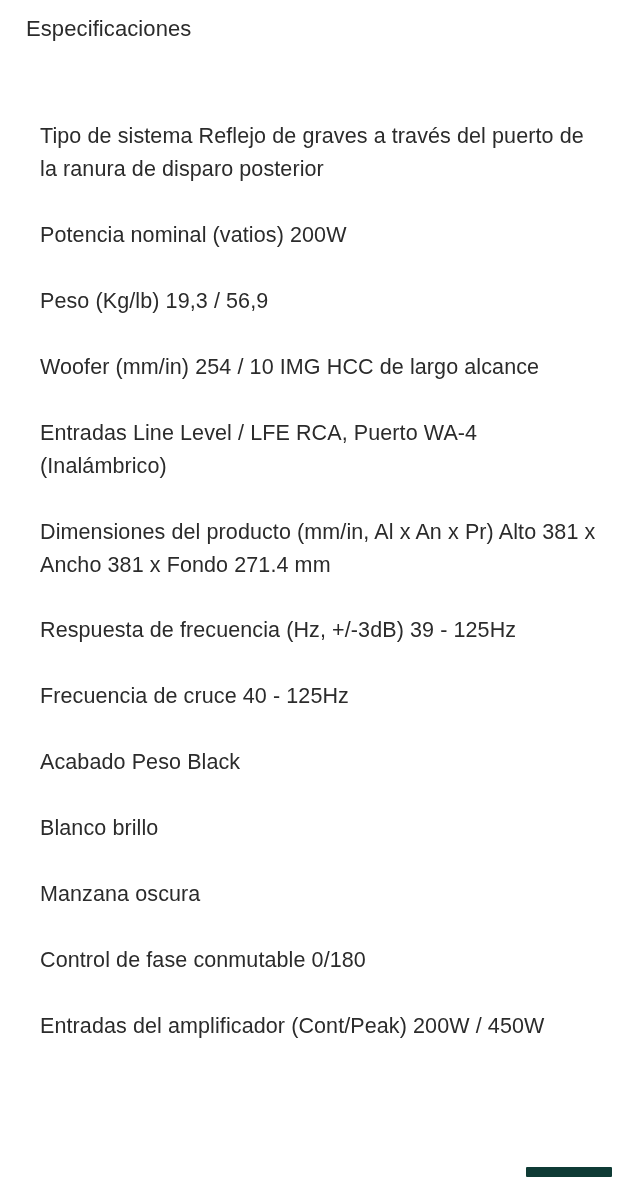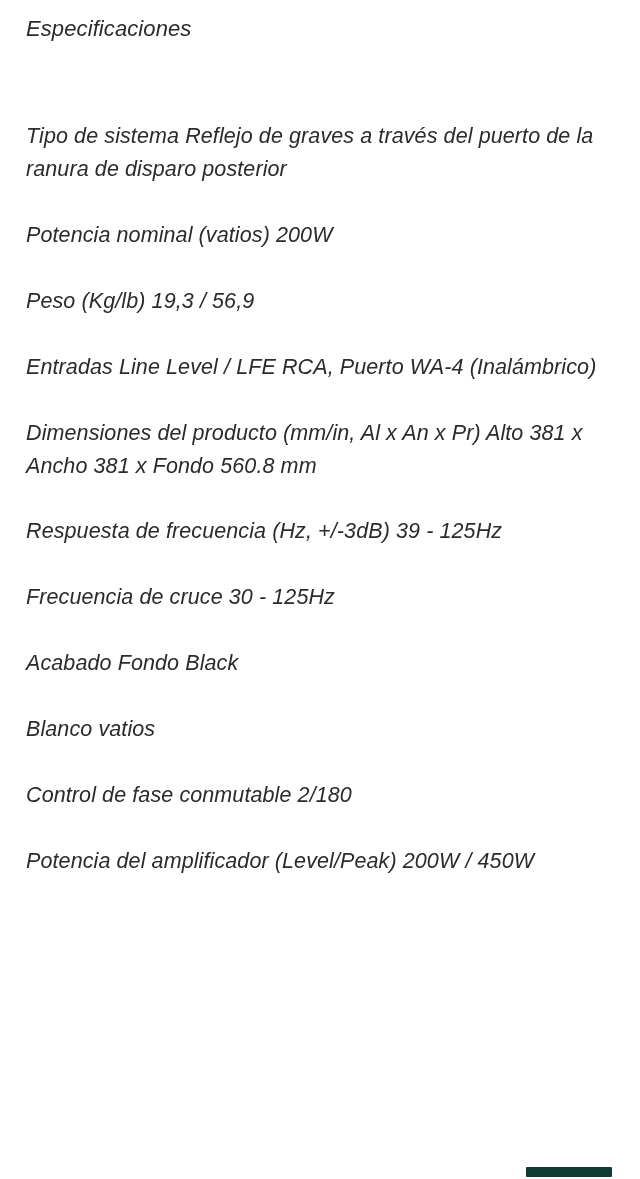--- a/index.html
+++ b/index.html
@@ -15,32 +15,31 @@
     font-family: "Liberation Sans", sans-serif;
     color: #2b2b2b;
     -webkit-font-smoothing: antialiased;
   }
   .page {
     box-sizing: border-box;
     width: 640px;
     height: 1179px;
     padding: 6px 26px 0 26px;
     position: relative;
-    font-style: italic;
   }
   .spec-title {
     font-size: 22px;
     line-height: 30px;
     color: #2b2b2b;
     margin: 8px 0 0 0;
     font-weight: 400;
     letter-spacing: 0.1px;
   }
   .spec-list {
-    margin: 0;
+    margin: 14px;
     padding: 0;
     list-style: none;
   }
   .spec-item {
     font-size: 21.5px;
     line-height: 33px;
     color: #2b2b2b;
     margin: 0 0 33px 0;
     font-weight: 400;
     letter-spacing: 0.1px;
@@ -74,27 +73,29 @@
 <body>
 
 <div class="page">
 
   <h1 class="spec-title">Especificaciones</h1>
 
   <ul class="spec-list">
     <li class="spec-item first-gap">Tipo de sistema Reflejo de graves a través del puerto de la ranura de disparo posterior</li>
     <li class="spec-item">Potencia nominal (vatios) 200W</li>
     <li class="spec-item">Peso (Kg/lb) 19,3 / 56,9</li>
+    <li class="spec-item">Woofer (mm/in) 254 / 10 IMG HCC de largo alcance</li>
     <li class="spec-item">Entradas Line Level / LFE RCA, Puerto WA-4 (Inalámbrico)</li>
-    <li class="spec-item tight">Dimensiones del producto (mm/in, Al x An x Pr) Alto 381 x Ancho 381 x Fondo 560.8 mm</li>
+    <li class="spec-item tight">Dimensiones del producto (mm/in, Al x An x Pr) Alto 381 x Ancho 381 x Fondo 271.4 mm</li>
     <li class="spec-item">Respuesta de frecuencia (Hz, +/-3dB) 39 - 125Hz</li>
-    <li class="spec-item">Frecuencia de cruce 30 - 125Hz</li>
-    <li class="spec-item">Acabado Fondo Black</li>
-    <li class="spec-item">Blanco vatios</li>
-    <li class="spec-item">Control de fase conmutable 2/180</li>
-    <li class="spec-item">Potencia del amplificador (Level/Peak) 200W / 450W</li>
+    <li class="spec-item">Frecuencia de cruce 40 - 125Hz</li>
+    <li class="spec-item">Acabado Peso Black</li>
+    <li class="spec-item">Blanco brillo</li>
+    <li class="spec-item">Manzana oscura</li>
+    <li class="spec-item">Control de fase conmutable 0/180</li>
+    <li class="spec-item">Entradas del amplificador (Cont/Peak) 200W / 450W</li>
   </ul>
 
   <div class="bottom-bar">
     <div class="bottom-accent"></div>
   </div>
 
 </div>
 
 </body></html>

